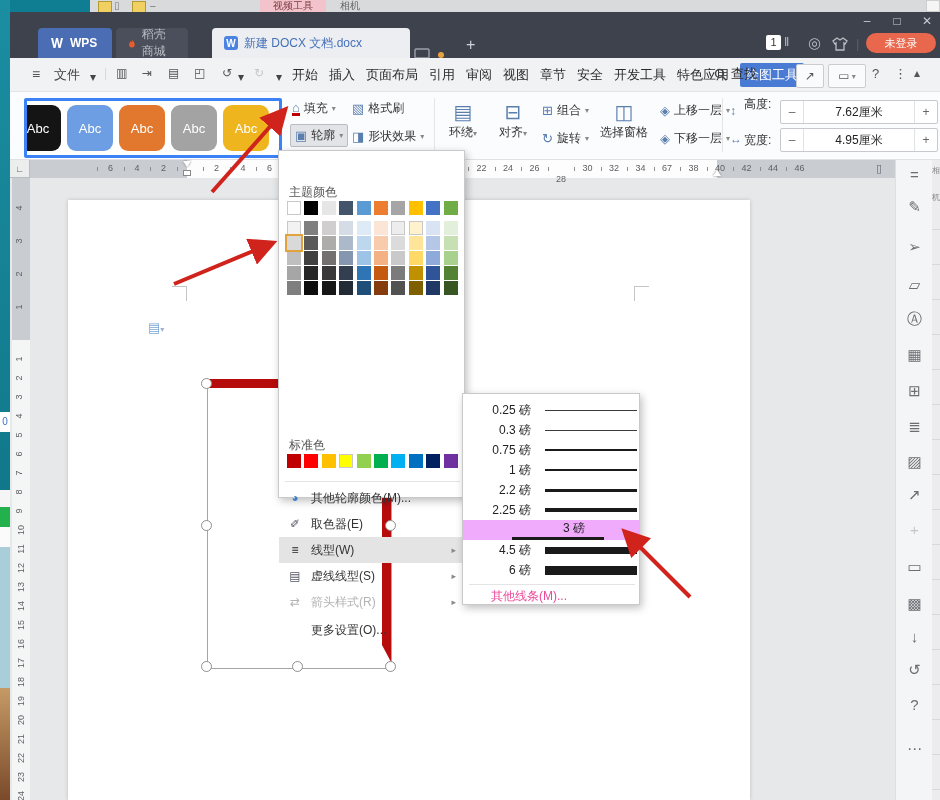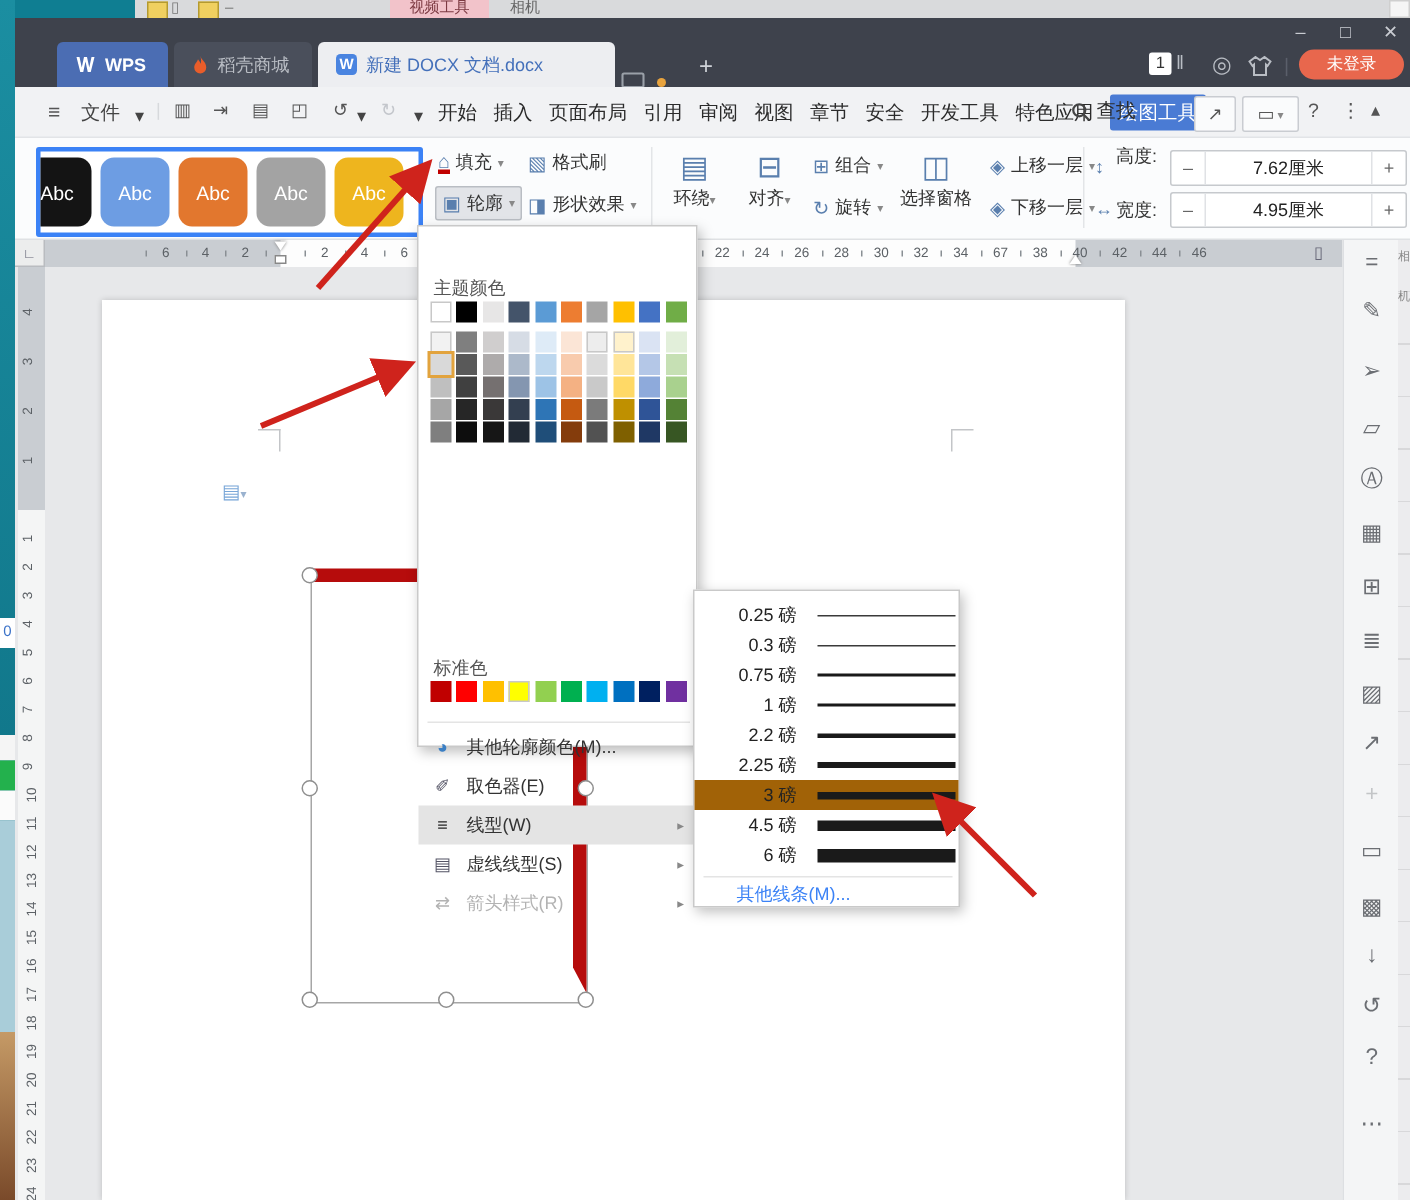--- a/index.html
+++ b/index.html
@@ -17,21 +17,21 @@
   #bgwin .pg{position:absolute;top:0;color:#777;font-size:10px;}
   #bgwin .vt{position:absolute;left:250px;top:0;width:66px;height:12px;background:#f2c3ca;color:#7c3a42;
              font-size:10px;line-height:12px;text-align:center;}
   #bgwin .cam{position:absolute;left:330px;top:0;color:#666;font-size:10px;line-height:12px;}
   #bgwin .corner{position:absolute;right:0;top:0;width:14px;height:12px;background:#f5f5f5;border:1px solid #cfcfcf;box-sizing:border-box;}
   
   #titlebar{left:10px;top:12px;width:930px;height:46px;background:#3e424c;z-index:2;}
   .wctl{position:absolute;top:2px;color:#c9ccd2;font-size:12px;width:22px;text-align:center;cursor:default;}
   .tb-tab{position:absolute;bottom:0;height:30px;border-radius:4px 4px 0 0;display:flex;align-items:center;gap:6px;padding:0 12px;box-sizing:border-box;}
   #tab-wps{left:28px;width:74px;background:#4b6db3;color:#fff;font-weight:bold;}
-  #tab-shop{left:106px;width:92px;background:#4a4f5b;color:#b9bdc4;}
+  #tab-shop{left:106px;width:72px;background:#4a4f5b;color:#b9bdc4;}
   #tab-doc{left:202px;width:198px;background:#edeef1;color:#4470ba;}
   .doc-ic{width:14px;height:14px;background:#4a84e0;border-radius:3px;color:#fff;font-size:10px;font-weight:bold;
           display:inline-flex;align-items:center;justify-content:center;}
   #newtab{left:456px;bottom:4px;color:#cfd2d8;font-size:16px;}
   #badge1{left:756px;top:23px;width:15px;height:15px;background:#fff;border-radius:2px;color:#333;
           font-size:11px;text-align:center;line-height:15px;}
   .tbar-ic{position:absolute;top:22px;color:#b9bdc4;font-size:13px;}
   #login-pill{left:856px;top:21px;width:70px;height:20px;background:#e8674d;border-radius:11px;color:#fff;
               font-size:11px;text-align:center;line-height:20px;}
   
@@ -97,24 +97,24 @@
   #noline-ic{width:14px;height:14px;border:1px solid #999;
      background:linear-gradient(45deg,transparent 44%,#c00000 44%,#c00000 56%,transparent 56%);}
   .om-label{position:absolute;left:10px;color:#555;}
   .om-sep{position:absolute;left:6px;width:175px;height:1px;background:#e4e4e4;}
   .sw{position:absolute;width:14px;height:14px;box-sizing:border-box;}
   .sw.hl{box-shadow:0 0 0 2px #e2a33d;z-index:1;}
   
   #weight-menu{left:462px;top:393px;width:178px;height:212px;background:#fff;border:1px solid #c9c9c9;
                box-shadow:2px 3px 8px rgba(0,0,0,.25);z-index:41;box-sizing:border-box;}
   .wt-row{position:absolute;left:0;width:100%;height:20px;display:flex;align-items:center;box-sizing:border-box;}
-  .wt-row.selected{background:#a16207;}
+  .wt-row.selected{background:#f0abfc;flex-direction:column;}
   .wt-lab{width:60px;text-align:right;margin-left:8px;font-size:12px;color:#222;}
   .wt-line{margin-left:14px;width:92px;background:#1a1a1a;}
-  #wt-more{position:absolute;left:28px;color:#3b82f6;}
+  #wt-more{position:absolute;left:28px;color:#ec4899;}
   
   #sidebar{left:895px;top:160px;width:37px;height:640px;background:#f4f5f6;border-left:1px solid #dddfe2;z-index:3;box-sizing:border-box;}
   .sb-ic{position:absolute;left:0;width:37px;text-align:center;color:#6b6e73;font-size:15px;}
   #right-strip{left:932px;top:160px;width:8px;height:640px;background:#ececee;z-index:2;
      background-image:repeating-linear-gradient(#ececee 0 34px,#d8d8da 34px 35px);}
   .rs-ch{position:absolute;left:0;width:8px;font-size:8px;color:#888;}
   svg.overlay{position:absolute;left:0;top:0;pointer-events:none;}
   #shape-red{z-index:5;}
   #arrows{z-index:60;}
 </style>
@@ -318,21 +318,21 @@
     <span class="rnum" style="left: 266px;">8</span>
     <span class="rnum" style="left: 292.5px;">10</span>
     <span class="rnum" style="left: 319px;">12</span>
     <span class="rnum" style="left: 345.5px;">14</span>
     <span class="rnum" style="left: 372px;">16</span>
     <span class="rnum" style="left: 398.5px;">18</span>
     <span class="rnum" style="left: 425px;">20</span>
     <span class="rnum" style="left: 451.5px;">22</span>
     <span class="rnum" style="left: 478px;">24</span>
     <span class="rnum" style="left: 504.5px;">26</span>
-    <span class="rnum" style="left: 531px;">28</span>
+    <span class="rnum" style="left: 531px; margin-top: 11px;">28</span>
     <span class="rnum" style="left: 557.5px;">30</span>
     <span class="rnum" style="left: 584px;">32</span>
     <span class="rnum" style="left: 610.5px;">34</span>
     <span class="rnum" style="left: 637px;">67</span>
     <span class="rnum" style="left: 663.5px;">38</span>
     <span class="rnum" style="left: 690px;">40</span>
     <span class="rnum" style="left: 716.5px;">42</span>
     <span class="rnum" style="left: 743px;">44</span>
     <span class="rnum" style="left: 769.5px;">46</span>
     <span class="rtick" style="left: 173.25px;"></span>
@@ -444,20 +444,24 @@
   </div>
   <div class="om-row" style="top:412px;">
     <span class="om-ic">▤</span>
     <span class="lab">虚线线型(S)</span>
     <span class="sub">▸</span>
   </div>
   <div class="om-row dis" style="top:438px;">
     <span class="om-ic" style="color:#b3b3b3;">⇄</span>
     <span class="lab">箭头样式(R)</span>
     <span class="sub">▸</span>
+  </div>
+  <div class="om-row" style="top:466px;">
+    <span class="om-ic"></span>
+    <span class="lab">更多设置(O)...</span>
   </div>
 <div class="sw" style="left: 8px; top: 50px; background: rgb(255, 255, 255); border: 1px solid rgb(200, 200, 200);"></div>
     <div class="sw" style="left: 25.4px; top: 50px; background: rgb(0, 0, 0);"></div>
     <div class="sw" style="left: 42.8px; top: 50px; background: rgb(231, 230, 230);"></div>
     <div class="sw" style="left: 60.2px; top: 50px; background: rgb(68, 84, 106);"></div>
     <div class="sw" style="left: 77.6px; top: 50px; background: rgb(91, 155, 213);"></div>
     <div class="sw" style="left: 95px; top: 50px; background: rgb(237, 125, 49);"></div>
     <div class="sw" style="left: 112.4px; top: 50px; background: rgb(165, 165, 165);"></div>
     <div class="sw" style="left: 129.8px; top: 50px; background: rgb(255, 192, 0);"></div>
     <div class="sw" style="left: 147.2px; top: 50px; background: rgb(68, 114, 196);"></div>

